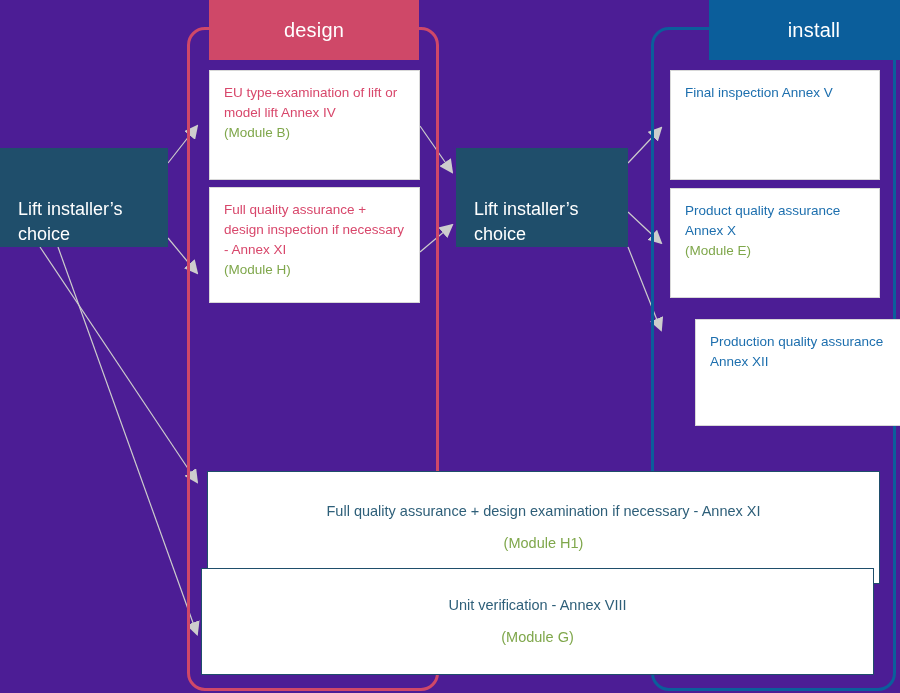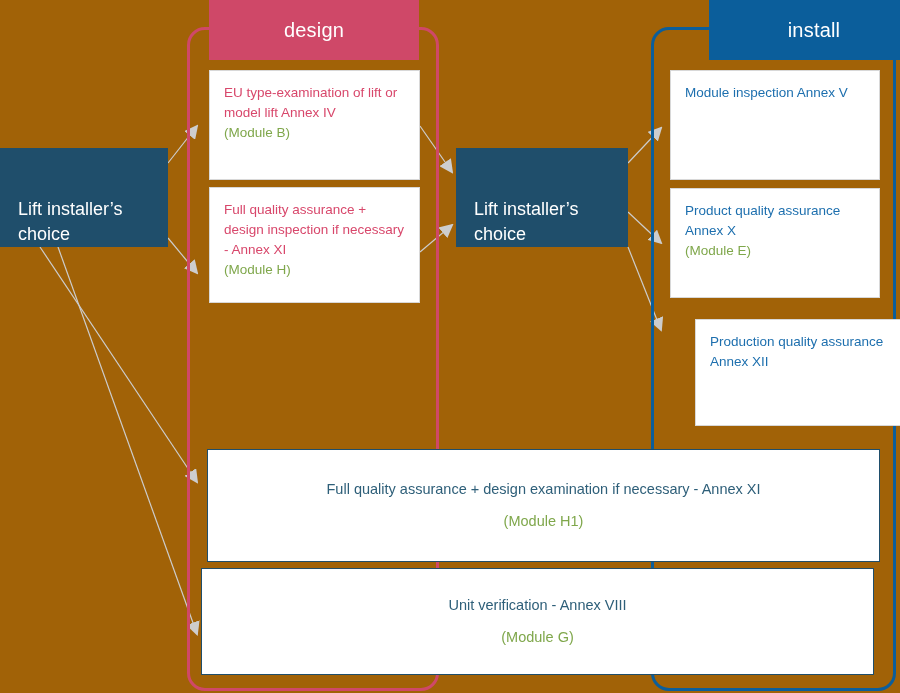--- a/index.html
+++ b/index.html
@@ -8,21 +8,21 @@
     background: #ffffff;
   }
   body {
     font-family: "Liberation Sans", sans-serif;
   }
   #canvas {
     position: relative;
     width: 900px;
     height: 693px;
     overflow: hidden;
-    background: #a16207;
+    background: #4c1d95;
   }
   #connectors {
     position: absolute;
     left: 0;
     top: 0;
     width: 900px;
     height: 693px;
     pointer-events: none;
   }
   .lane {
@@ -113,21 +113,21 @@
     display: flex;
     flex-direction: column;
     align-items: center;
     justify-content: center;
     font-size: 14.5px;
     line-height: 1.6;
     text-align: center;
   }
   .wide-box .main { color: #2E5F79; }
   .wide-box .module { color: #7FA74B; margin-top: 8px; }
-  .w-box-1 { left: 207px; top: 449px; width: 673px; height: 113px; }
+  .w-box-1 { left: 207px; top: 471px; width: 673px; height: 113px; }
   .w-box-2 { left: 201px; top: 568px; width: 673px; height: 107px; text-align: right; }
 </style>
 </head>
 <body>
 
 <div id="canvas">
 
   <svg id="connectors" viewBox="0 0 900 693" width="900" height="693" xmlns="http://www.w3.org/2000/svg">
     <defs>
       <marker id="ah" markerWidth="14" markerHeight="14" refX="12" refY="7" orient="auto" markerUnits="userSpaceOnUse">
@@ -176,21 +176,21 @@
   <div class="card card-pink d-card-2">
     <span class="main">Full quality assurance + design inspection if necessary - Annex XI</span>
     <span class="module">(Module H)</span>
   </div>
   <div class="card card-pink d-card-1">
     <span class="main">EU type-examination of lift or model lift Annex IV</span>
     <span class="module">(Module B)</span>
   </div>
 
   <div class="card card-blue i-card-1">
-    <span class="main">Module inspection Annex V</span>
+    <span class="main">Final inspection Annex V</span>
     <span class="module"></span>
   </div>
   <div class="card card-blue i-card-2">
     <span class="main">Product quality assurance Annex X</span>
     <span class="module">(Module E)</span>
   </div>
   <div class="card card-blue i-card-3">
     <span class="main">Production quality assurance Annex XII</span>
   </div>
 

